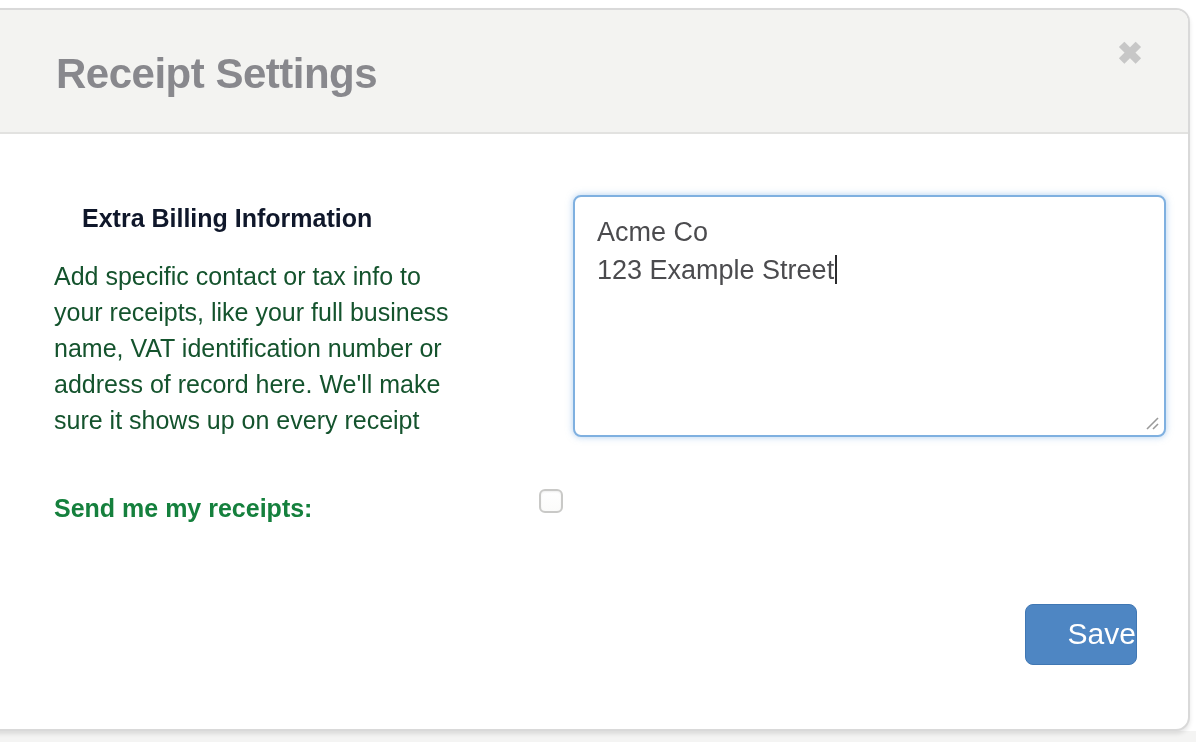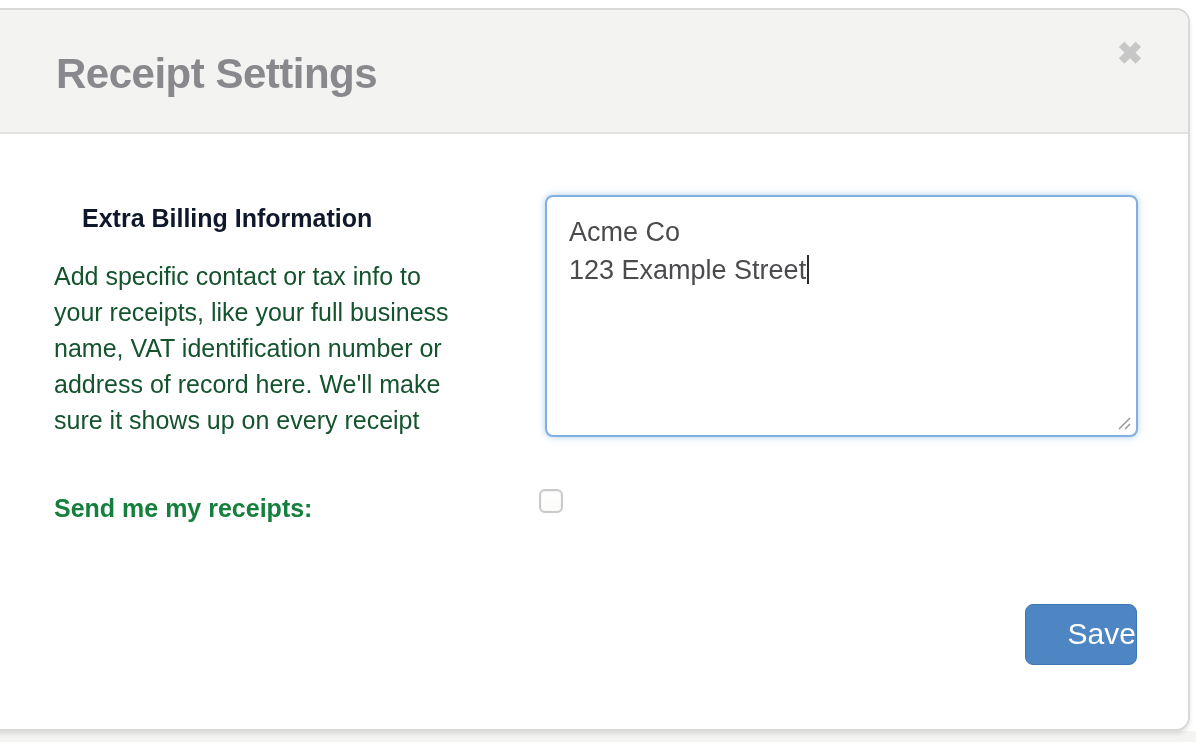--- a/index.html
+++ b/index.html
@@ -62,21 +62,21 @@
   }
   .billing-desc {
     position: absolute; left: 82px; top: 122px;
     width: 420px;
     font-size: 25px; line-height: 36px;
     color: #14532d;
   }
 
   
   .billing-textarea {
-    position: absolute; left: 573px; top: 59px;
+    position: absolute; left: 601px; top: 59px;
     width: 593px; height: 242px;
     background: #ffffff;
     border: 2px solid #7fb0e0;
     border-radius: 8px;
     box-shadow: 0 0 7px rgba(112, 168, 226, 0.55);
     padding: 16px 22px;
     font-size: 27px; line-height: 38px;
     color: #4b4b4e;
     white-space: pre-wrap;
     cursor: text;

